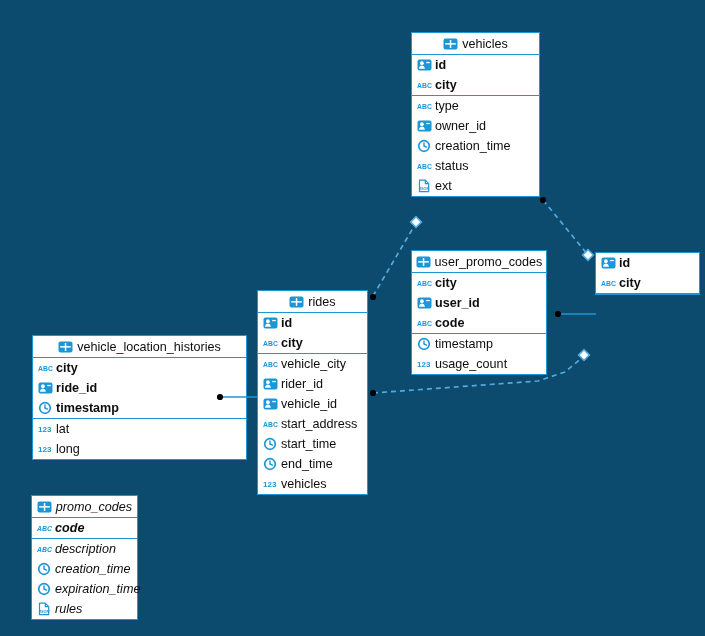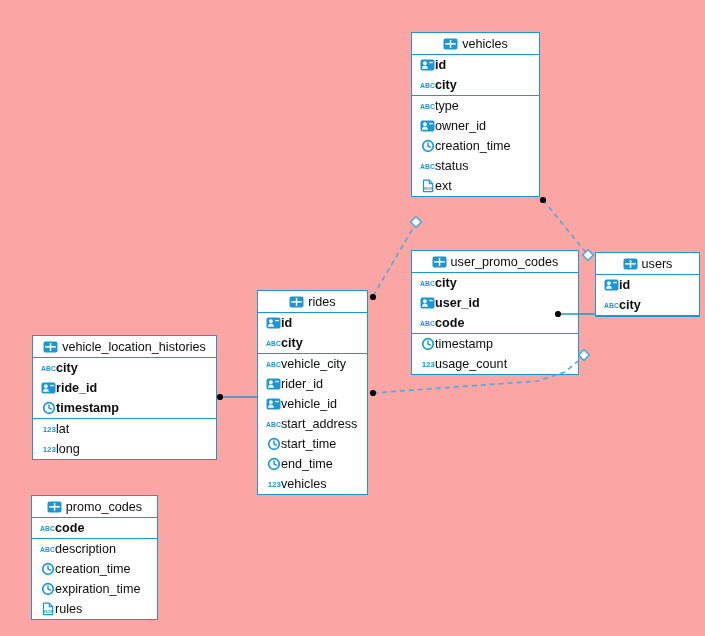--- a/index.html
+++ b/index.html
@@ -1,37 +1,37 @@
 <!DOCTYPE html>
 <html style="--accent: #1b96d6;"><head>
 <meta charset="utf-8">
 <style>
   html,body{margin:0;padding:0;background:#ffffff;}
   #canvas{
-    position:relative;width:705px;height:636px;background:#fca5a5;
+    position:relative;width:705px;height:636px;background:#0c4a6e;
     font-family:"Liberation Sans",sans-serif;overflow:hidden;
   }
   #tables-layer{position:absolute;inset:0;}
   #wires{position:absolute;inset:0;pointer-events:none;}
   .card{
     position:absolute;background:#fff;box-sizing:border-box;
     border:1.8px solid var(--accent);
   }
   .hdr{
     height:21px;display:flex;align-items:center;justify-content:center;
     gap:4px;border-bottom:1.8px solid var(--accent);
     font-size:12.6px;color:#0d0d0d;padding:0 3px;white-space:nowrap;
   }
   .sec-keys{border-bottom:1.8px solid var(--accent);}
   .frow{
     height:20px;display:flex;align-items:center;
     padding:0 3px 0 5px;font-size:12.6px;color:#0d0d0d;white-space:nowrap;
   }
   .frow.key{font-weight:bold;}
-  .fic{flex:0 0 18px;width:18px;display:flex;align-items:center;justify-content:flex-end;}
+  .fic{flex:0 0 18px;width:18px;display:flex;align-items:center;}
   .i-abc{font-size:6.8px;font-weight:bold;color:var(--accent);letter-spacing:.1px;}
   .i-num{font-size:8px;font-weight:bold;color:var(--accent);}
 </style>
 </head>
 <body>
 
 <div id="canvas">
   <div id="tables-layer">
       <div class="card" style="left: 411px; top: 32px; width: 129px;">
         <div class="hdr">
@@ -99,21 +99,21 @@
               <svg width="14" height="14" viewBox="0 0 14 14">
                 <path d="M2.5 1.2 H8.3 L11.7 4.6 V12.6 H2.5 Z" fill="#fff" stroke="#1b96d6" stroke-width="1.2" stroke-linejoin="round"></path>
                 <path d="M8.3 1.2 V4.6 H11.7" fill="none" stroke="#1b96d6" stroke-width="1.2"></path>
                 <text x="7.1" y="11.2" font-size="3.9" text-anchor="middle" fill="#1b96d6" font-weight="bold" font-family="Liberation Sans, sans-serif">JSON</text>
               </svg>
             </span>
             <span>ext</span>
           </div>
         </div>
       </div>
-      <div class="card" style="left: 411px; top: 250px; width: 168px;">
+      <div class="card" style="left: 411px; top: 250px; width: 136px;">
         <div class="hdr">
           <svg width="15" height="12" viewBox="0 0 15 12">
             <rect x="0.5" y="0.5" width="14" height="11" rx="2" fill="#1b96d6"></rect>
             <rect x="2.2" y="5.1" width="10.6" height="1.5" fill="#fff"></rect>
             <rect x="6.8" y="2" width="1.5" height="8" fill="#fff"></rect>
           </svg>
           <span>user_promo_codes</span>
         </div>
         <div class="sec-keys">
           <div class="frow key">
@@ -152,28 +152,20 @@
           </div>
           <div class="frow">
             <span class="fic">
               <span class="i-num">123</span>
             </span>
             <span>usage_count</span>
           </div>
         </div>
       </div>
       <div class="card" style="left: 595px; top: 252px; width: 105px;">
-        <div class="hdr">
-          <svg width="15" height="12" viewBox="0 0 15 12">
-            <rect x="0.5" y="0.5" width="14" height="11" rx="2" fill="#1b96d6"></rect>
-            <rect x="2.2" y="5.1" width="10.6" height="1.5" fill="#fff"></rect>
-            <rect x="6.8" y="2" width="1.5" height="8" fill="#fff"></rect>
-          </svg>
-          <span>users</span>
-        </div>
         <div class="sec-keys">
           <div class="frow key">
             <span class="fic">
               <svg width="15" height="12" viewBox="0 0 15 12">
                 <rect x="0.5" y="0.5" width="14" height="11" rx="2" fill="#1b96d6"></rect>
                 <circle cx="4.9" cy="4.2" r="1.9" fill="#fff"></circle>
                 <path d="M1.9 9.8 C2.3 7.4 3.4 6.4 4.9 6.4 C6.4 6.4 7.5 7.4 7.9 9.8 Z" fill="#fff"></path>
                 <rect x="9.2" y="2.9" width="3.6" height="1.3" fill="#fff"></rect>
               </svg>
             </span>
@@ -269,21 +261,21 @@
             <span>end_time</span>
           </div>
           <div class="frow">
             <span class="fic">
               <span class="i-num">123</span>
             </span>
             <span>vehicles</span>
           </div>
         </div>
       </div>
-      <div class="card" style="left: 32px; top: 335px; width: 185px;">
+      <div class="card" style="left: 32px; top: 335px; width: 215px;">
         <div class="hdr">
           <svg width="15" height="12" viewBox="0 0 15 12">
             <rect x="0.5" y="0.5" width="14" height="11" rx="2" fill="#1b96d6"></rect>
             <rect x="2.2" y="5.1" width="10.6" height="1.5" fill="#fff"></rect>
             <rect x="6.8" y="2" width="1.5" height="8" fill="#fff"></rect>
           </svg>
           <span>vehicle_location_histories</span>
         </div>
         <div class="sec-keys">
           <div class="frow key">
@@ -321,21 +313,21 @@
             <span>lat</span>
           </div>
           <div class="frow">
             <span class="fic">
               <span class="i-num">123</span>
             </span>
             <span>long</span>
           </div>
         </div>
       </div>
-      <div class="card" style="left: 31px; top: 495px; width: 127px;">
+      <div class="card" style="left: 31px; top: 495px; width: 107px; font-style: italic;">
         <div class="hdr">
           <svg width="15" height="12" viewBox="0 0 15 12">
             <rect x="0.5" y="0.5" width="14" height="11" rx="2" fill="#1b96d6"></rect>
             <rect x="2.2" y="5.1" width="10.6" height="1.5" fill="#fff"></rect>
             <rect x="6.8" y="2" width="1.5" height="8" fill="#fff"></rect>
           </svg>
           <span>promo_codes</span>
         </div>
         <div class="sec-keys">
           <div class="frow key">

